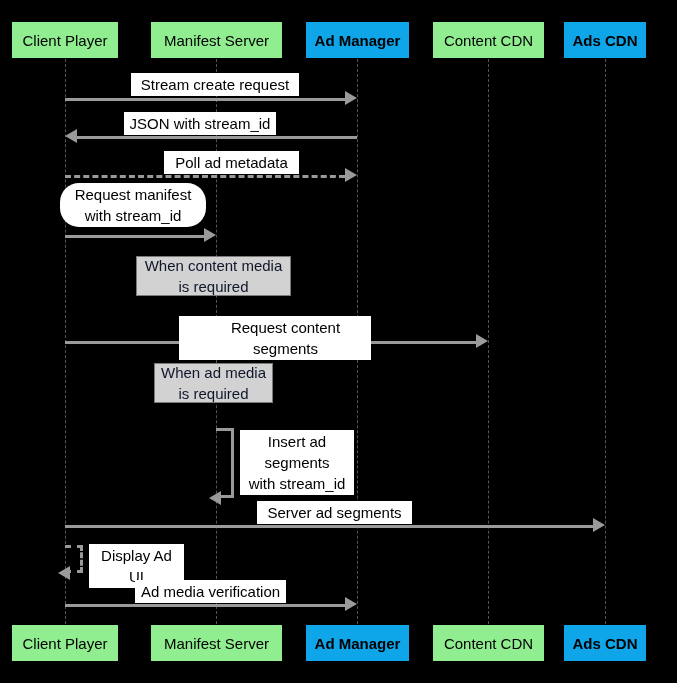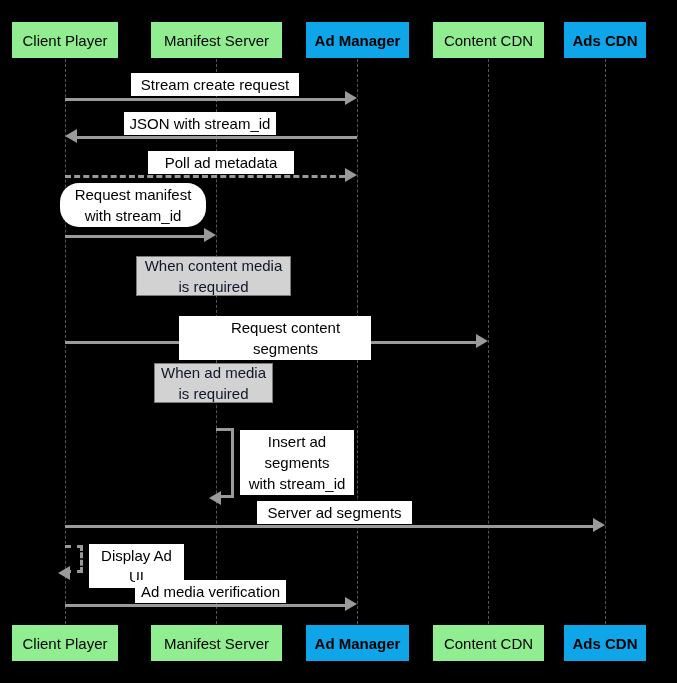--- a/index.html
+++ b/index.html
@@ -124,21 +124,21 @@
   <div class="msg-line" style="left:65px; top:98px; width:280px;"></div>
   <div class="arrowhead right" style="left:345px; top:91px;"></div>
   <div class="msg-label" style="left:131px; top:73px; width:168px;">Stream create request</div>
 
   <div class="msg-line" style="left:77px; top:136px; width:280px;"></div>
   <div class="arrowhead left" style="left:65px; top:129px;"></div>
   <div class="msg-label" style="left:124px; top:112px; width:152px;">JSON with stream_id</div>
 
   <div class="msg-line dashed" style="left:65px; top:175px; width:280px;"></div>
   <div class="arrowhead right" style="left:345px; top:168px;"></div>
-  <div class="msg-label" style="left:148px; top:151px; width:146px;">Poll ad metadata</div>
+  <div class="msg-label" style="left:164px; top:151px; width:135px;">Poll ad metadata</div>
 
   <div class="msg-line" style="left:65px; top:235px; width:139px;"></div>
   <div class="arrowhead right" style="left:204px; top:228px;"></div>
   <div class="msg-label" style="left:60px; top:183px; width:146px;border-radius:19px;">Request manifest
 with stream_id</div>
 
   <div class="note-box" style="left:136px; top:256px; width:155px; height:40px;">When content media
 is required</div>
 
   <div class="msg-line" style="left:65px; top:341px; width:411px;"></div>

